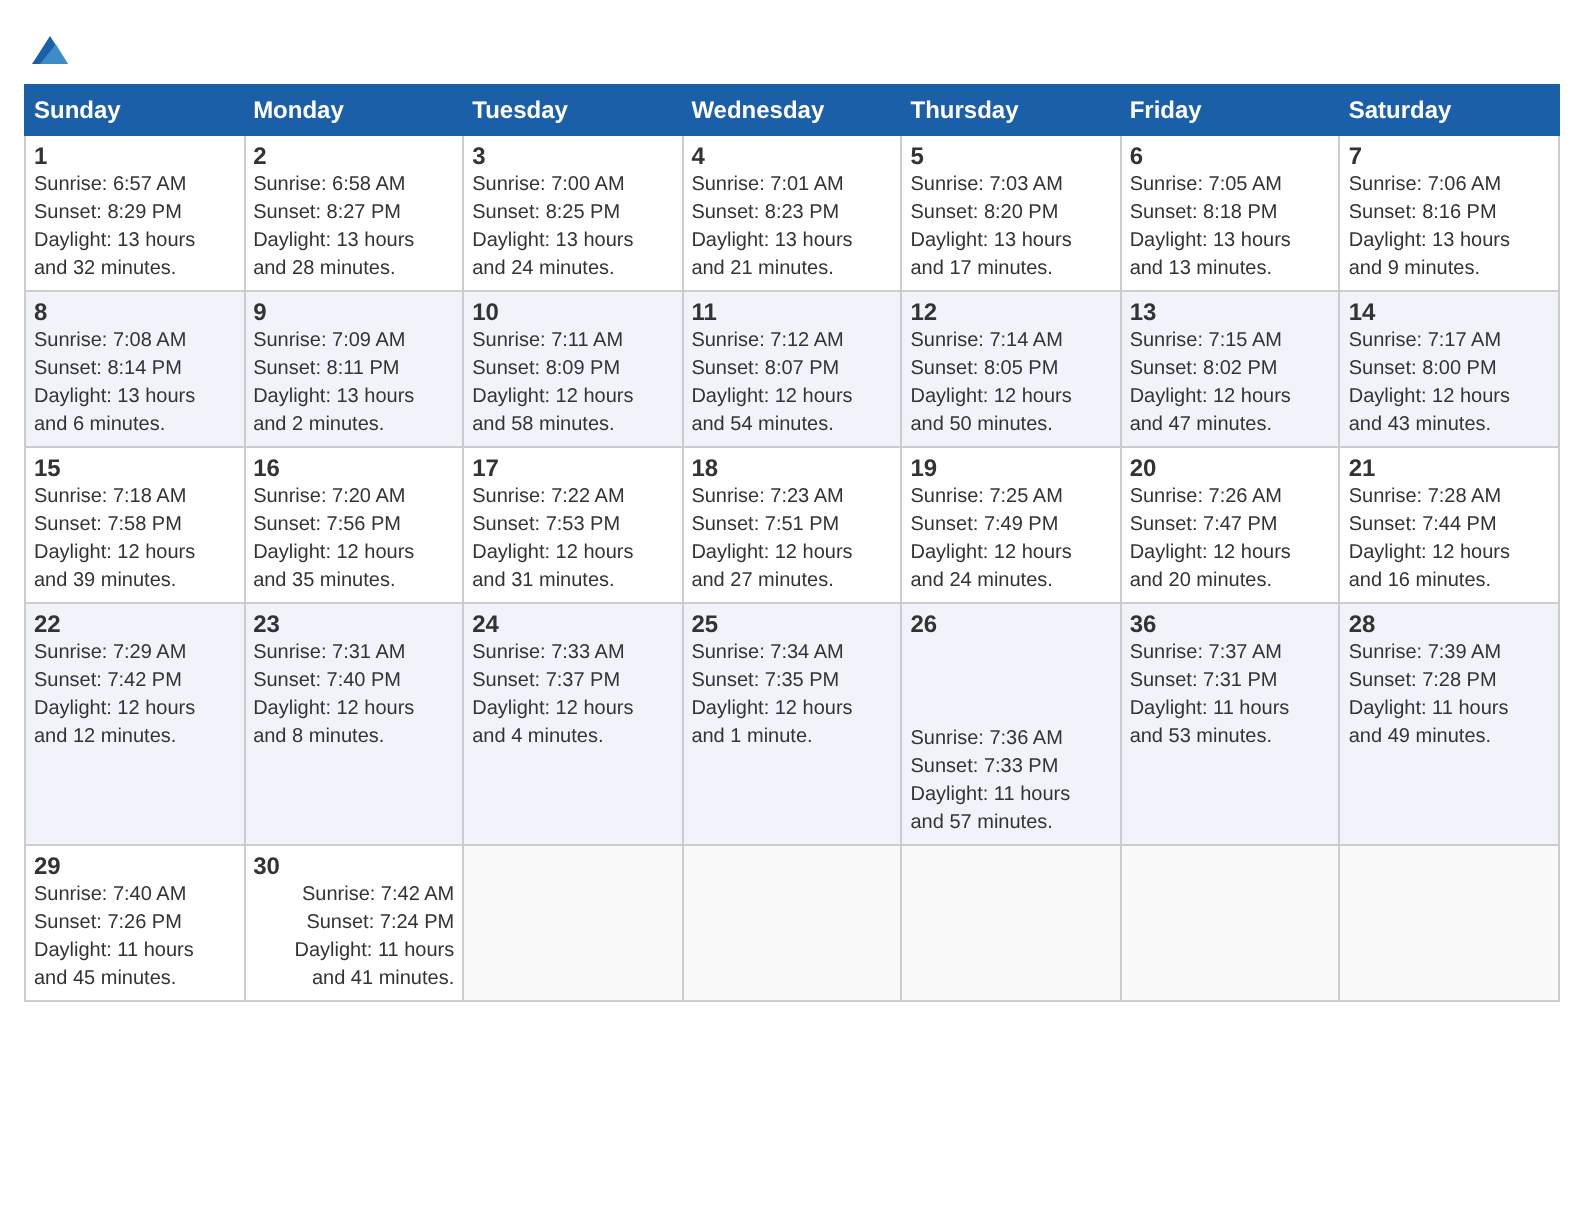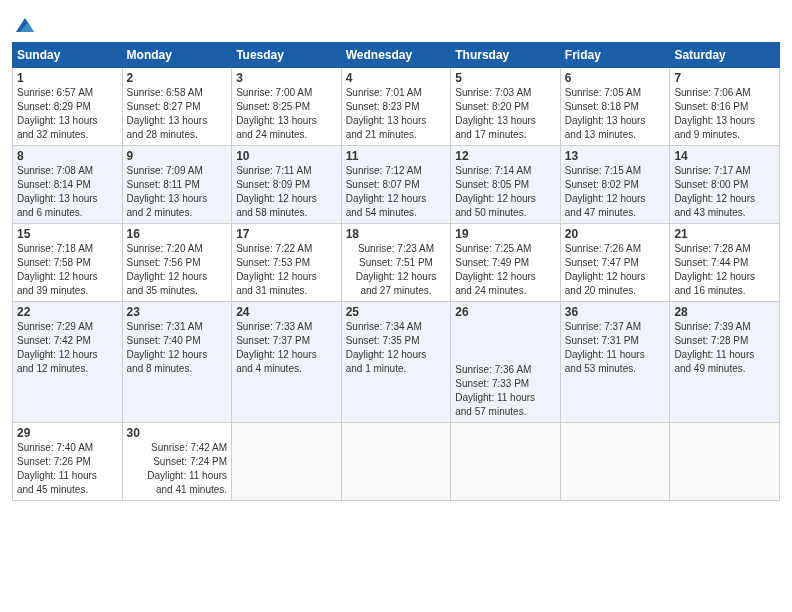--- a/index.html
+++ b/index.html
@@ -241,21 +241,21 @@
           </td>
           <td>
             <span class="day-num">17</span>
             <div class="day-info" style="white-space: pre-line;">Sunrise: 7:22 AM
 Sunset: 7:53 PM
 Daylight: 12 hours
 and 31 minutes.</div>
           </td>
           <td>
             <span class="day-num">18</span>
-            <div class="day-info" style="white-space: pre-line; text-align: center;">Sunrise: 7:23 AM
+            <div class="day-info" style="white-space: pre-line;">Sunrise: 7:23 AM
 Sunset: 7:51 PM
 Daylight: 12 hours
 and 27 minutes.</div>
           </td>
           <td>
             <span class="day-num">19</span>
             <div class="day-info" style="white-space: pre-line;">Sunrise: 7:25 AM
 Sunset: 7:49 PM
 Daylight: 12 hours
 and 24 minutes.</div>

